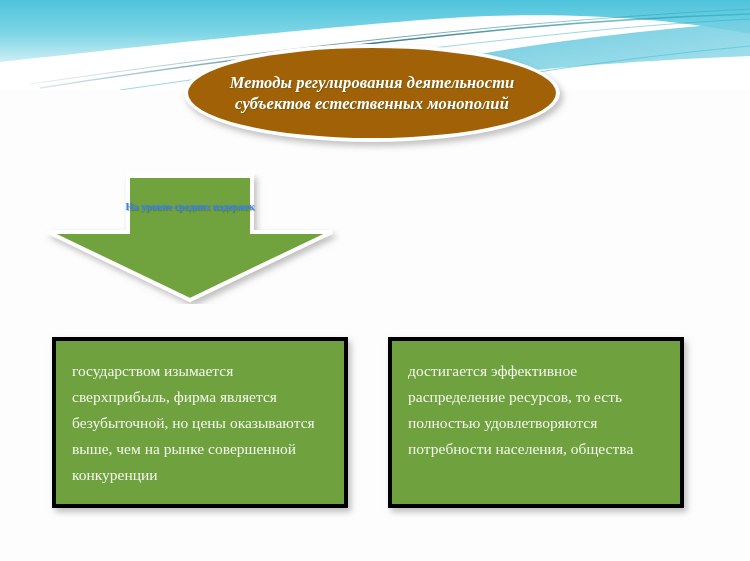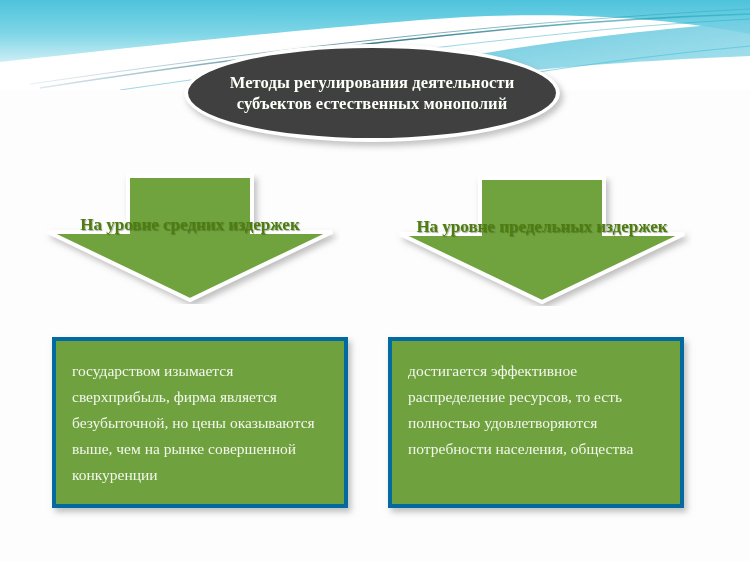--- a/index.html
+++ b/index.html
@@ -34,28 +34,29 @@
   }
 
   
   .title-ellipse {
     position: absolute;
     left: 184px;
     top: 44px;
     width: 376px;
     height: 98px;
     border-radius: 50%;
-    background: #404040;
+    background: #a16207;
     border: 4px solid #ffffff;
     box-sizing: border-box;
     box-shadow: 3px 4px 6px rgba(120,120,120,0.45);
     display: flex;
     align-items: center;
     justify-content: flex-end;
     z-index: 6;
+    font-style: italic;
   }
   .title-ellipse .title-text {
     color: #ffffff;
     font-weight: bold;
     font-size: 16.5px;
     line-height: 21px;
     text-align: center;
     letter-spacing: 0.1px;
     text-shadow: 1px 1px 1px rgba(60,80,40,0.45);
     padding: 0 26px;
@@ -74,38 +75,37 @@
     top: 0;
     width: 300px;
     height: 130px;
   }
   .arrow .arrow-label {
     position: absolute;
     left: 0;
     top: 22px;
     width: 300px;
     text-align: center;
-    color: #4d7c0f;
+    color: #3b82f6;
     font-weight: bold;
-    font-size: 17px;
+    font-size: 10px;
     line-height: 22px;
     text-shadow: 1px 1px 1px rgba(60,80,40,0.45);
     pointer-events: none;
-    margin-top: 18px;
   }
   #arrow-left  { left: 40px;  top: 174px; }
   #arrow-right { left: 392px; top: 176px; }
 
   
   .desc-box {
     position: absolute;
     width: 296px;
     height: 171px;
     background: #6fa23e;
-    border: 4px solid #0369a1;
+    border: 4px solid #000000;
     box-sizing: border-box;
     box-shadow: 3px 4px 6px rgba(130,130,130,0.5);
     z-index: 4;
   }
   .desc-box .desc-text {
     color: #f3f7ee;
     font-size: 15.5px;
     line-height: 26px;
     padding: 17px 16px 0 16px;
     display: block;
@@ -160,31 +160,20 @@
       <defs>
         <filter id="shadowL" x="-20%" y="-20%" width="150%" height="150%">
           <feDropShadow dx="3" dy="4" stdDeviation="3" flood-color="#8a8a8a" flood-opacity="0.55"></feDropShadow>
         </filter>
       </defs>
       <path d="M88,2 L212,2 L212,58 L292,58 L150,126 L8,58 L88,58 Z" fill="#6fa23e" stroke="#ffffff" stroke-width="4" filter="url(#shadowL)"></path>
     </svg>
     <span class="arrow-label">На уровне средних издержек</span>
   </div>
 
-  <div class="arrow" id="arrow-right">
-    <svg viewBox="0 0 300 130" xmlns="http://www.w3.org/2000/svg">
-      <defs>
-        <filter id="shadowR" x="-20%" y="-20%" width="150%" height="150%">
-          <feDropShadow dx="3" dy="4" stdDeviation="3" flood-color="#8a8a8a" flood-opacity="0.55"></feDropShadow>
-        </filter>
-      </defs>
-      <path d="M88,2 L212,2 L212,58 L292,58 L150,126 L8,58 L88,58 Z" fill="#6fa23e" stroke="#ffffff" stroke-width="4" filter="url(#shadowR)"></path>
-    </svg>
-    <span class="arrow-label">На уровне предельных издержек</span>
-  </div>
 
   <div class="desc-box" id="desc-left">
     <span class="desc-text">государством изымается сверхприбыль, фирма является безубыточной, но цены оказываются выше, чем на рынке совершенной конкуренции</span>
   </div>
 
   <div class="desc-box" id="desc-right">
     <span class="desc-text">достигается эффективное распределение ресурсов, то есть полностью удовлетворяются потребности населения, общества</span>
   </div>
 
 </div>

